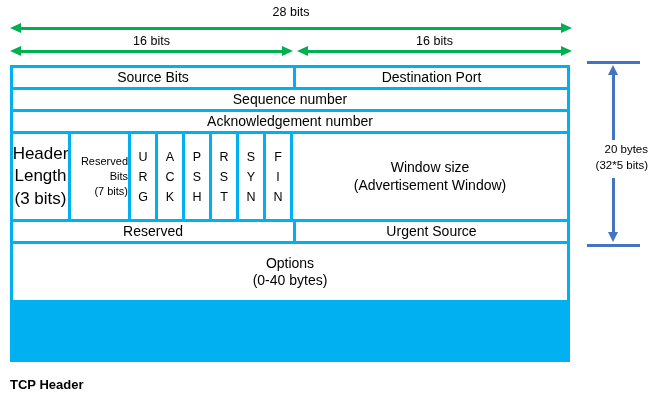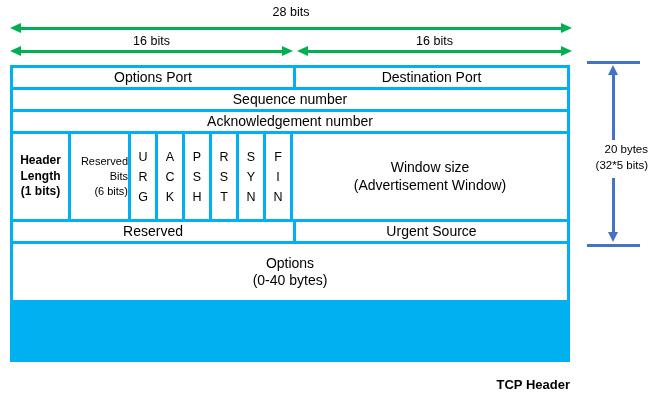--- a/index.html
+++ b/index.html
@@ -31,30 +31,30 @@
   .r-flags{height:85px;flex:0 0 85px;}
   .r-big{height:56px;flex:0 0 56px;}
   .two-col{grid-template-columns:280px 1fr;}
   .one-col{grid-template-columns:1fr;}
   .flags-col{grid-template-columns:55px 57px repeat(6,24px) 1fr;}
   .cell{
     background:#ffffff;display:flex;flex-direction:column;
     align-items:center;justify-content:center;
     font-size:14px;line-height:1.22;text-align:center;overflow:hidden;
   }
-  .cell-hl{font-size:12px;line-height:1.3;font-weight:bold;}
+  .cell-hl{font-size:17px;line-height:1.3;}
   .cell-res{font-size:11px;line-height:1.35;align-items:flex-end;}
   .cell-flag{font-size:12.5px;line-height:1.6;}
   
   .bline{background:var(--blue);}
   .b-ah-up{width:0;height:0;border-left:5px solid transparent;border-right:5px solid transparent;border-bottom:10px solid var(--blue);}
   .b-ah-down{width:0;height:0;border-left:5px solid transparent;border-right:5px solid transparent;border-top:10px solid var(--blue);}
   .side-label{font-size:11.5px;line-height:1.35;text-align:right;}
   
-  #caption{left:10px;top:377px;width:560px;text-align:right;font-weight:bold;font-size:13px;}
+  #caption{left:10px;top:377px;width:560px;text-align:left;font-weight:bold;font-size:13px;}
 </style>
 </head>
 <body>
 
 <div id="canvas">
 
   <div class="abs dim-label" style="left:10px;top:5px;width:562px;">28 bits</div>
   <div class="abs hline" style="left:20px;top:27px;width:542px;"></div>
   <div class="abs ah ah-left" style="left:10px;top:23px;"></div>
   <div class="abs ah ah-right" style="left:561px;top:23px;"></div>
@@ -64,39 +64,39 @@
   <div class="abs ah ah-left" style="left:10px;top:46px;"></div>
   <div class="abs ah ah-right" style="left:282px;top:46px;"></div>
 
   <div class="abs dim-label" style="left:297px;top:34px;width:275px;">16 bits</div>
   <div class="abs hline" style="left:307px;top:50px;width:255px;"></div>
   <div class="abs ah ah-left" style="left:297px;top:46px;"></div>
   <div class="abs ah ah-right" style="left:561px;top:46px;"></div>
 
   <div id="tcp-table" class="abs">
     <div class="row r-small two-col">
-      <div class="cell">Options Port</div>
+      <div class="cell">Source Bits</div>
       <div class="cell">Destination Port</div>
     </div>
     <div class="row r-small one-col">
       <div class="cell">Sequence number</div>
     </div>
     <div class="row r-small one-col">
       <div class="cell">Acknowledgement number</div>
     </div>
     <div class="row r-flags flags-col">
       <div class="cell cell-hl">
         <span>Header</span>
         <span>Length</span>
-        <span>(1 bits)</span>
+        <span>(3 bits)</span>
       </div>
       <div class="cell cell-res">
         <span>Reserved</span>
         <span>Bits</span>
-        <span>(6 bits)</span>
+        <span>(7 bits)</span>
       </div>
       <div class="cell cell-flag">
         <span>U</span>
         <span>R</span>
         <span>G</span>
       </div>
       <div class="cell cell-flag">
         <span>A</span>
         <span>C</span>
         <span>K</span>

